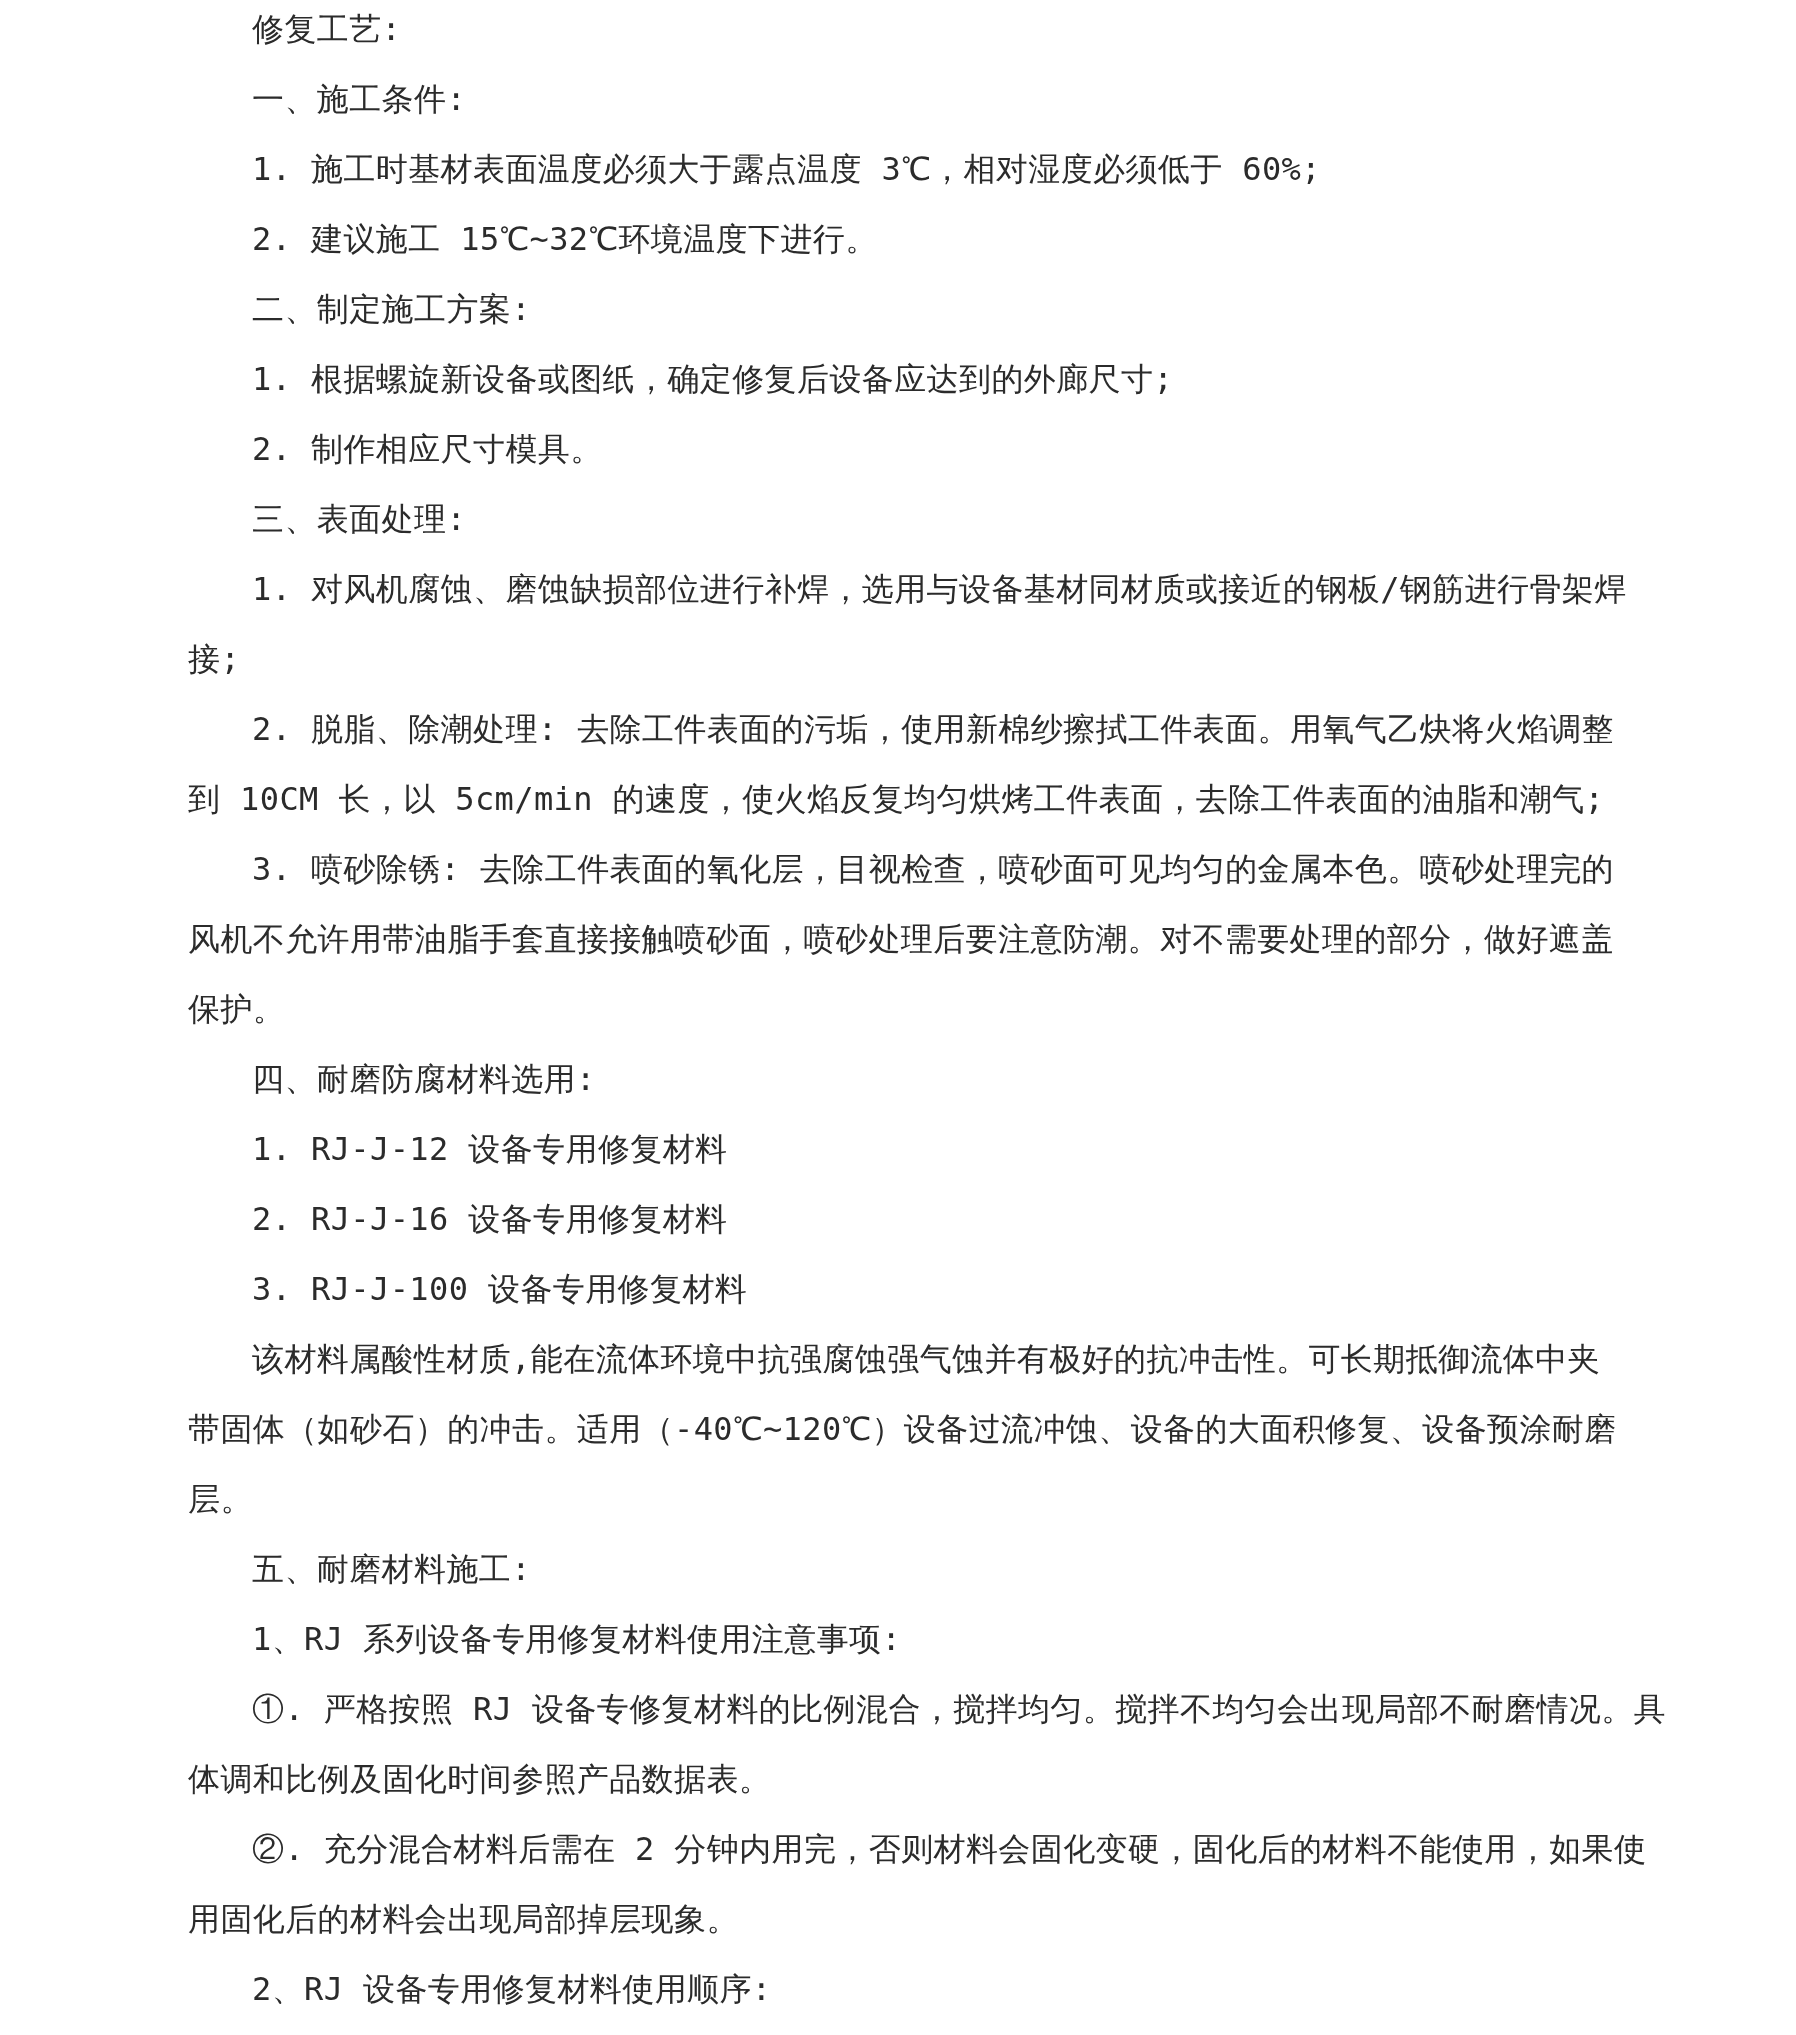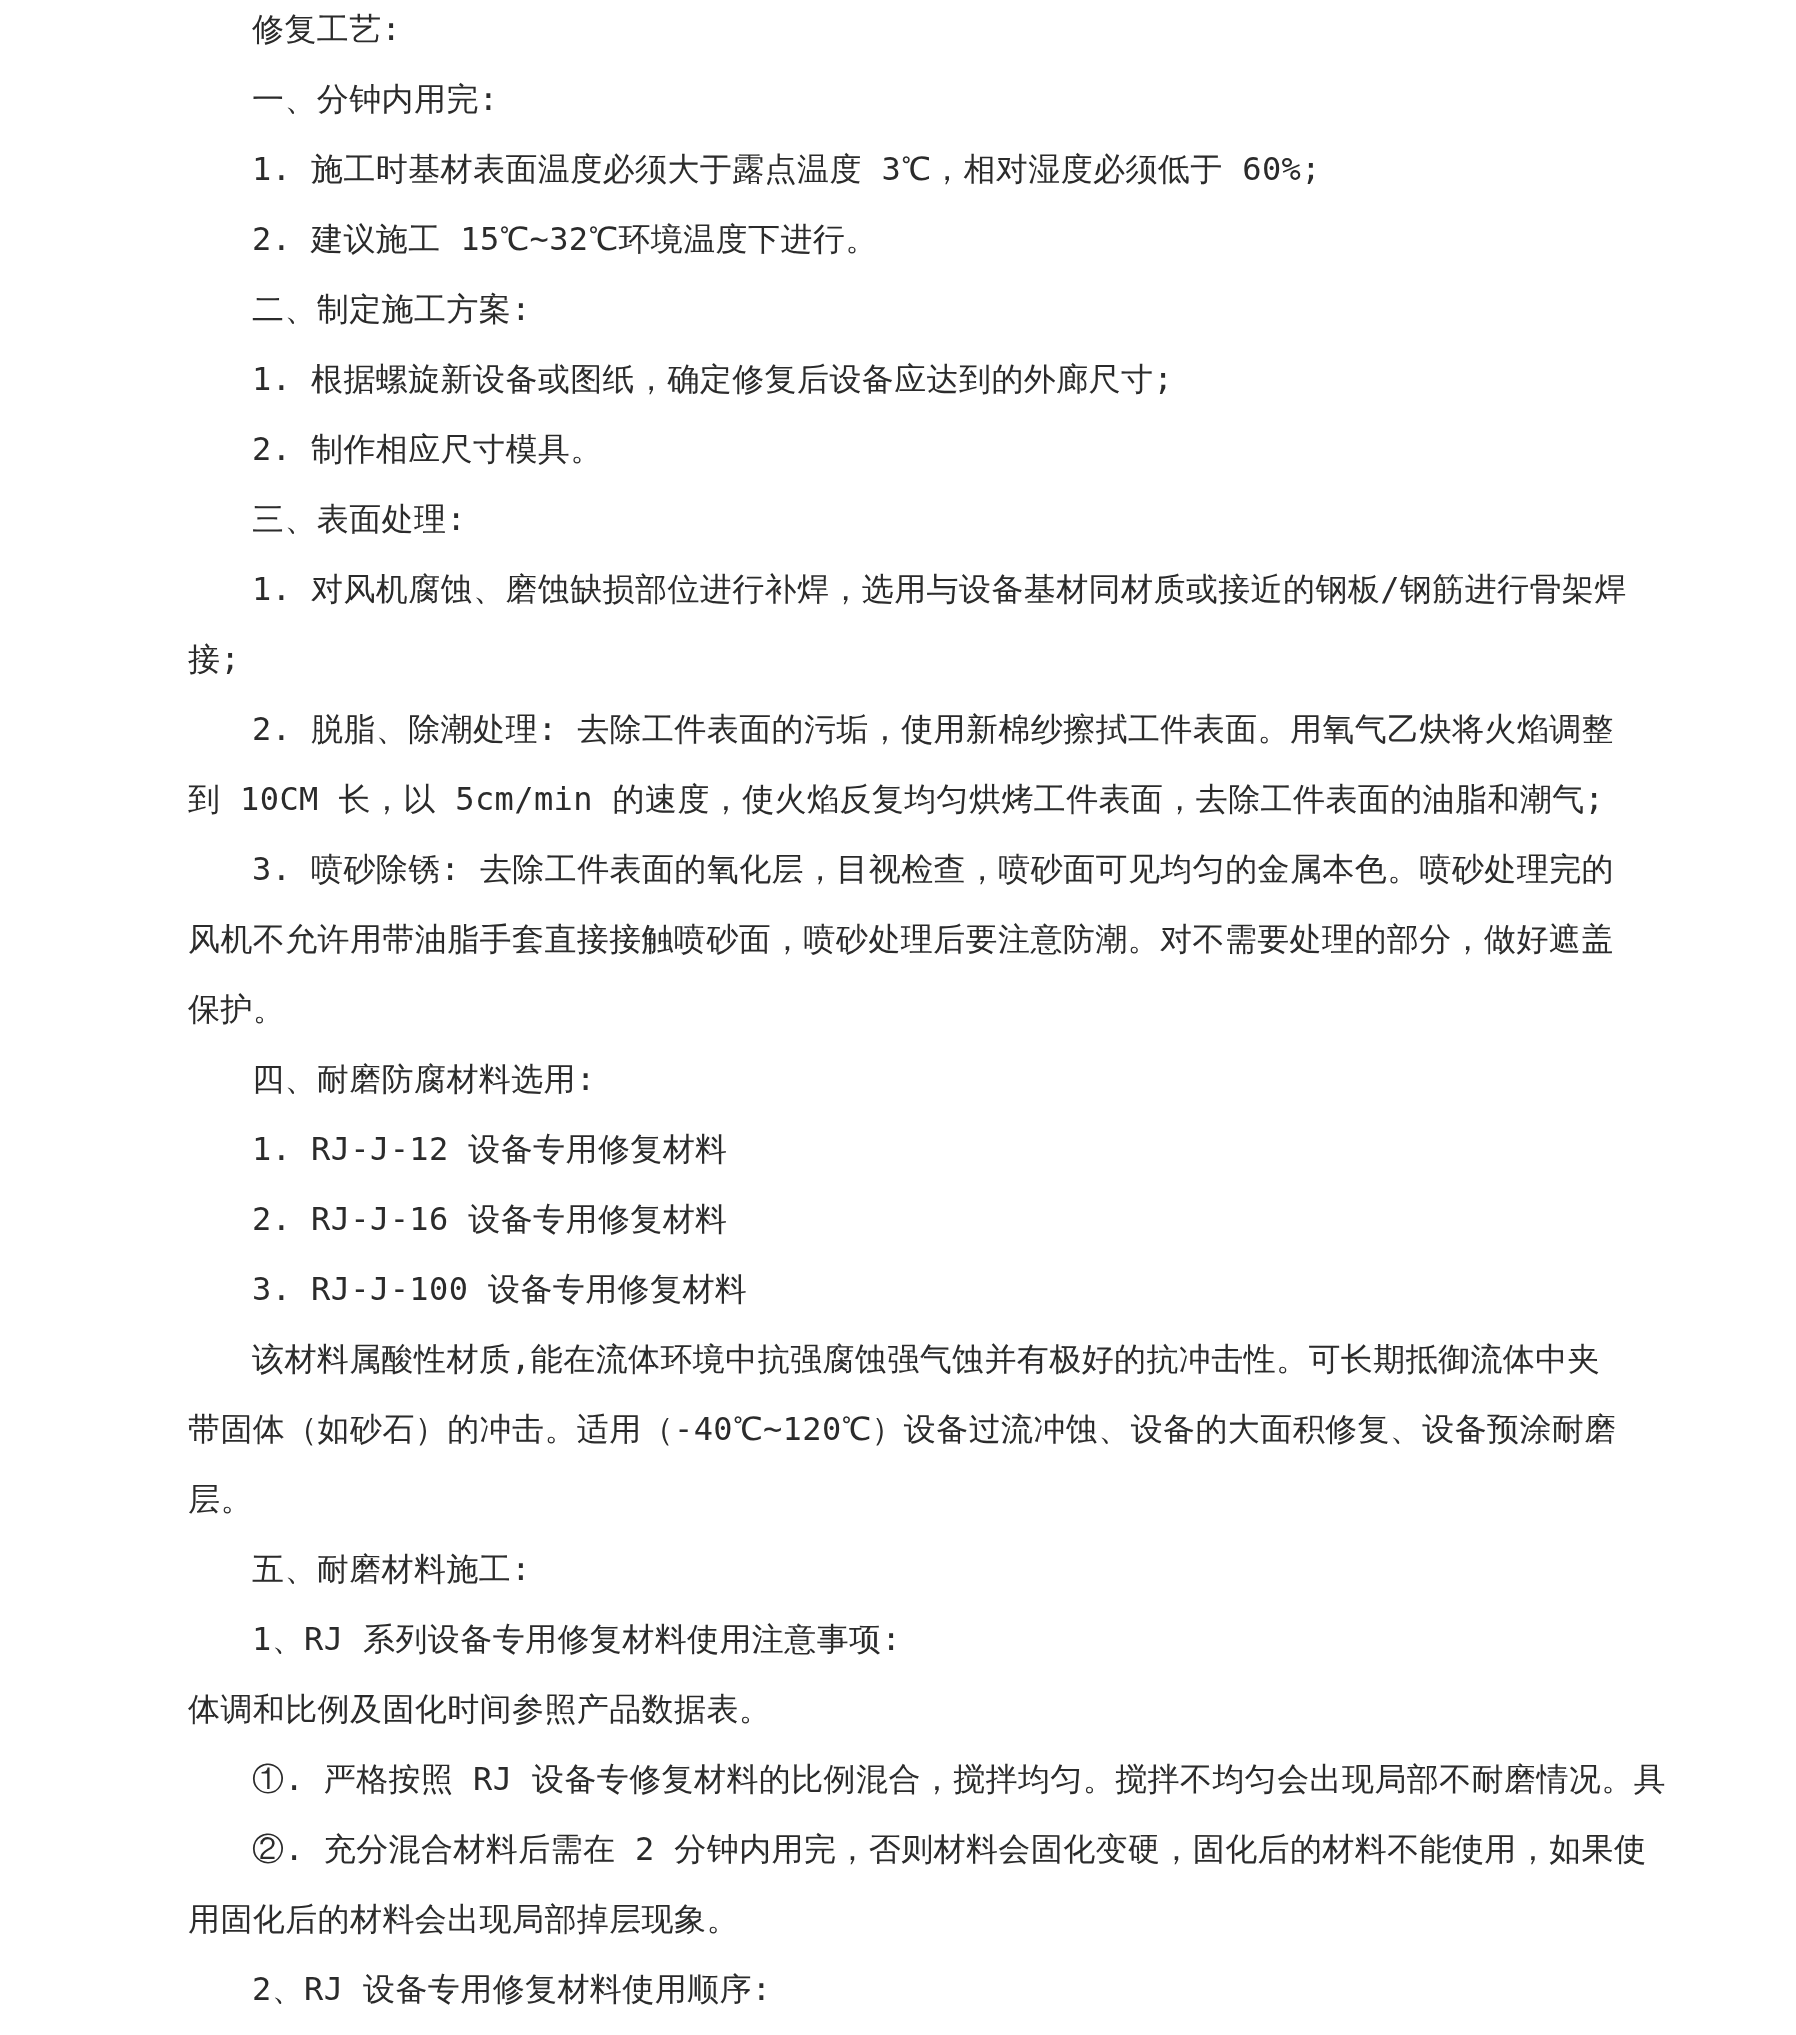--- a/index.html
+++ b/index.html
@@ -32,21 +32,21 @@
     padding-left: 64px;
   }
 </style>
 </head>
 <body>
 
 <div class="page">
   <div class="content">
 
   <div class="line first">修复工艺:</div>
-      <div class="line first">一、分钟内用完:</div>
+      <div class="line first">一、施工条件:</div>
       <div class="line first">1. 施工时基材表面温度必须大于露点温度 3℃，相对湿度必须低于 60%;</div>
       <div class="line first">2. 建议施工 15℃~32℃环境温度下进行。</div>
       <div class="line first">二、制定施工方案:</div>
       <div class="line first">1. 根据螺旋新设备或图纸，确定修复后设备应达到的外廊尺寸;</div>
       <div class="line first">2. 制作相应尺寸模具。</div>
       <div class="line first">三、表面处理:</div>
       <div class="line first">1. 对风机腐蚀、磨蚀缺损部位进行补焊，选用与设备基材同材质或接近的钢板/钢筋进行骨架焊</div>
       <div class="line">接;</div>
       <div class="line first">2. 脱脂、除潮处理: 去除工件表面的污垢，使用新棉纱擦拭工件表面。用氧气乙炔将火焰调整</div>
       <div class="line">到 10CM 长，以 5cm/min 的速度，使火焰反复均匀烘烤工件表面，去除工件表面的油脂和潮气;</div>
@@ -55,20 +55,20 @@
       <div class="line">保护。</div>
       <div class="line first">四、耐磨防腐材料选用:</div>
       <div class="line first">1. RJ-J-12 设备专用修复材料</div>
       <div class="line first">2. RJ-J-16 设备专用修复材料</div>
       <div class="line first">3. RJ-J-100 设备专用修复材料</div>
       <div class="line first">该材料属酸性材质,能在流体环境中抗强腐蚀强气蚀并有极好的抗冲击性。可长期抵御流体中夹</div>
       <div class="line">带固体（如砂石）的冲击。适用（-40℃~120℃）设备过流冲蚀、设备的大面积修复、设备预涂耐磨</div>
       <div class="line">层。</div>
       <div class="line first">五、耐磨材料施工:</div>
       <div class="line first">1、RJ 系列设备专用修复材料使用注意事项:</div>
+      <div class="line first">①. 严格按照 RJ 设备专修复材料的比例混合，搅拌均匀。搅拌不均匀会出现局部不耐磨情况。具</div>
       <div class="line">体调和比例及固化时间参照产品数据表。</div>
-      <div class="line first">①. 严格按照 RJ 设备专修复材料的比例混合，搅拌均匀。搅拌不均匀会出现局部不耐磨情况。具</div>
       <div class="line first">②. 充分混合材料后需在 2 分钟内用完，否则材料会固化变硬，固化后的材料不能使用，如果使</div>
       <div class="line">用固化后的材料会出现局部掉层现象。</div>
       <div class="line first">2、RJ 设备专用修复材料使用顺序:</div>
     </div>
 </div>
 
 
 </body></html>

